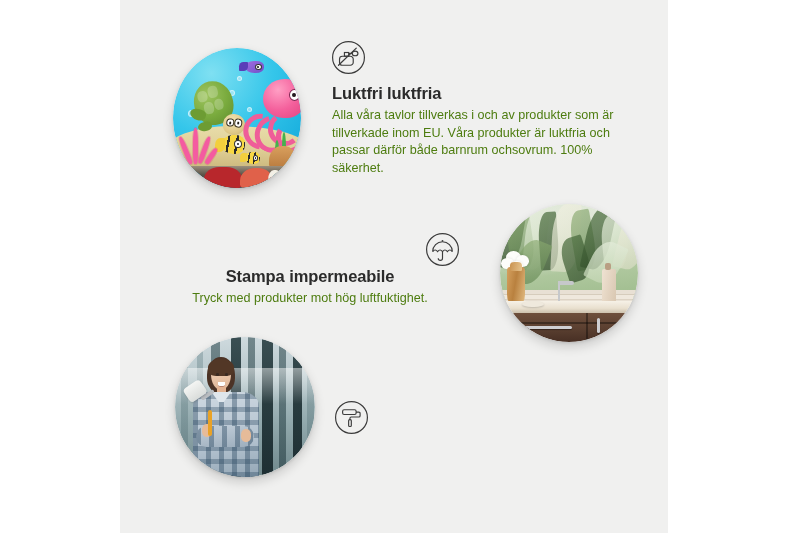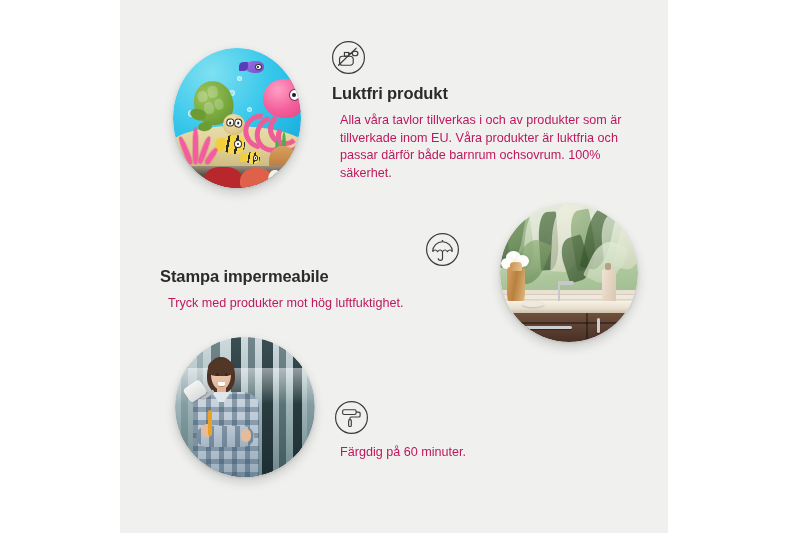--- a/index.html
+++ b/index.html
@@ -42,23 +42,23 @@
     font-weight: bold;
     color: #2b2b2b;
     letter-spacing: -0.1px;
     margin: 0 0 3px 0;
     line-height: 1.25;
     white-space: nowrap;
   }
 
   .f-body {
     font-size: 12.6px;
-    color: #be185d;
+    color: #4d7c0f;
     line-height: 1.42;
-    margin: 8px;
+    margin: 0;
   }
 
   
   .icon-badge {
     position: absolute;
     width: 37px;
     height: 37px;
   }
   .icon-badge svg {
     display: block;
@@ -470,21 +470,21 @@
 
         <path d="M20.4 15.6 h4.1" fill="none" stroke="#3c3c3c" stroke-width="1.25"></path>
 
         <ellipse cx="27.1" cy="15.6" rx="3.1" ry="2.5" fill="none" stroke="#3c3c3c" stroke-width="1.25"></ellipse>
 
         <path d="M9.2 28.4 L28.4 9.9" fill="none" stroke="#3c3c3c" stroke-width="1.35" stroke-linecap="round"></path>
       </svg>
     </div>
 
     <div class="feature-text" style="left:212px; top:83px; width:300px; text-align:left;">
-      <p class="f-title">Luktfri produkt</p>
+      <p class="f-title">Luktfri luktfria</p>
       <p class="f-body">Alla våra tavlor tillverkas i och av produkter som är tillverkade inom EU. Våra produkter är luktfria och passar därför både barnrum ochsovrum. 100% säkerhet.</p>
     </div>
 
     <div class="photo-circle" style="left:380px; top:204px; width:138px; height:138px;">
       <div class="inner">
         <div class="bath-wall">
           <div class="leaf dark" style="left:-6%; top:4%;  width:22%; height:62%; transform:rotate(10deg);"></div>
           <div class="leaf mid" style="left:6%;  top:10%; width:18%; height:58%; transform:rotate(-8deg);"></div>
           <div class="leaf pale" style="left:18%; top:2%;  width:16%; height:66%; transform:rotate(6deg);"></div>
           <div class="leaf dark" style="left:28%; top:8%;  width:14%; height:60%; transform:rotate(-4deg);"></div>
@@ -526,21 +526,21 @@
     <div class="icon-badge" style="left:304px; top:231px;">
       <svg viewBox="0 0 40 40" aria-hidden="true">
         <circle cx="20" cy="20" r="17.2" fill="none" stroke="#3c3c3c" stroke-width="1.3"></circle>
         <path d="M9.4 22.2 a10.6 10.6 0 0 1 21.2 0" fill="none" stroke="#3c3c3c" stroke-width="1.3"></path>
         <path d="M9.4 22.2 q2.65 -3.3 5.3 0 q2.65 -3.3 5.3 0 q2.65 -3.3 5.3 0 q2.65 -3.3 5.3 0" fill="none" stroke="#3c3c3c" stroke-width="1.25"></path>
         <path d="M20 22.2 v7.2 a2.3 2.3 0 0 1 -4.6 0" fill="none" stroke="#3c3c3c" stroke-width="1.25"></path>
         <circle cx="20" cy="10.6" r="0.95" fill="#3c3c3c"></circle>
       </svg>
     </div>
 
-    <div class="feature-text" style="left:40px; top:266px; width:300px; text-align:left;">
+    <div class="feature-text" style="left:40px; top:266px; width:300px; text-align:center;">
       <p class="f-title">Stampa impermeabile</p>
       <p class="f-body">Tryck med produkter mot hög luftfuktighet.</p>
     </div>
 
     <div class="photo-circle" style="left:55px; top:337px; width:140px; height:140px;">
       <div class="inner">
         <div class="forest">
           <div class="trunk far" style="left:4%;  width:5%;"></div>
           <div class="trunk far" style="left:16%; width:4%;"></div>
           <div class="trunk mid" style="left:26%; width:6%;"></div>
@@ -576,17 +576,16 @@
     <div class="icon-badge" style="left:213px; top:399px;">
       <svg viewBox="0 0 40 40" aria-hidden="true">
         <circle cx="20" cy="20" r="17.2" fill="none" stroke="#3c3c3c" stroke-width="1.3"></circle>
         <rect x="10.4" y="11.6" width="14.6" height="5.2" rx="1.6" fill="none" stroke="#3c3c3c" stroke-width="1.25"></rect>
         <path d="M25 14.2 h2.9 a1.4 1.4 0 0 1 1.4 1.4 v2.5 a1.4 1.4 0 0 1 -1.4 1.4 h-8.2 a1.4 1.4 0 0 0 -1.4 1.4 v1.4" fill="none" stroke="#3c3c3c" stroke-width="1.25"></path>
         <rect x="16.9" y="22.3" width="2.9" height="7.4" rx="1.1" fill="none" stroke="#3c3c3c" stroke-width="1.25"></rect>
       </svg>
     </div>
 
     <div class="feature-text" style="left:212px; top:436px; width:300px; text-align:left;">
-      <p class="f-body">Färgdig på 60 minuter.</p>
     </div>
 
   </div>
 </div>
 
 </body></html>

